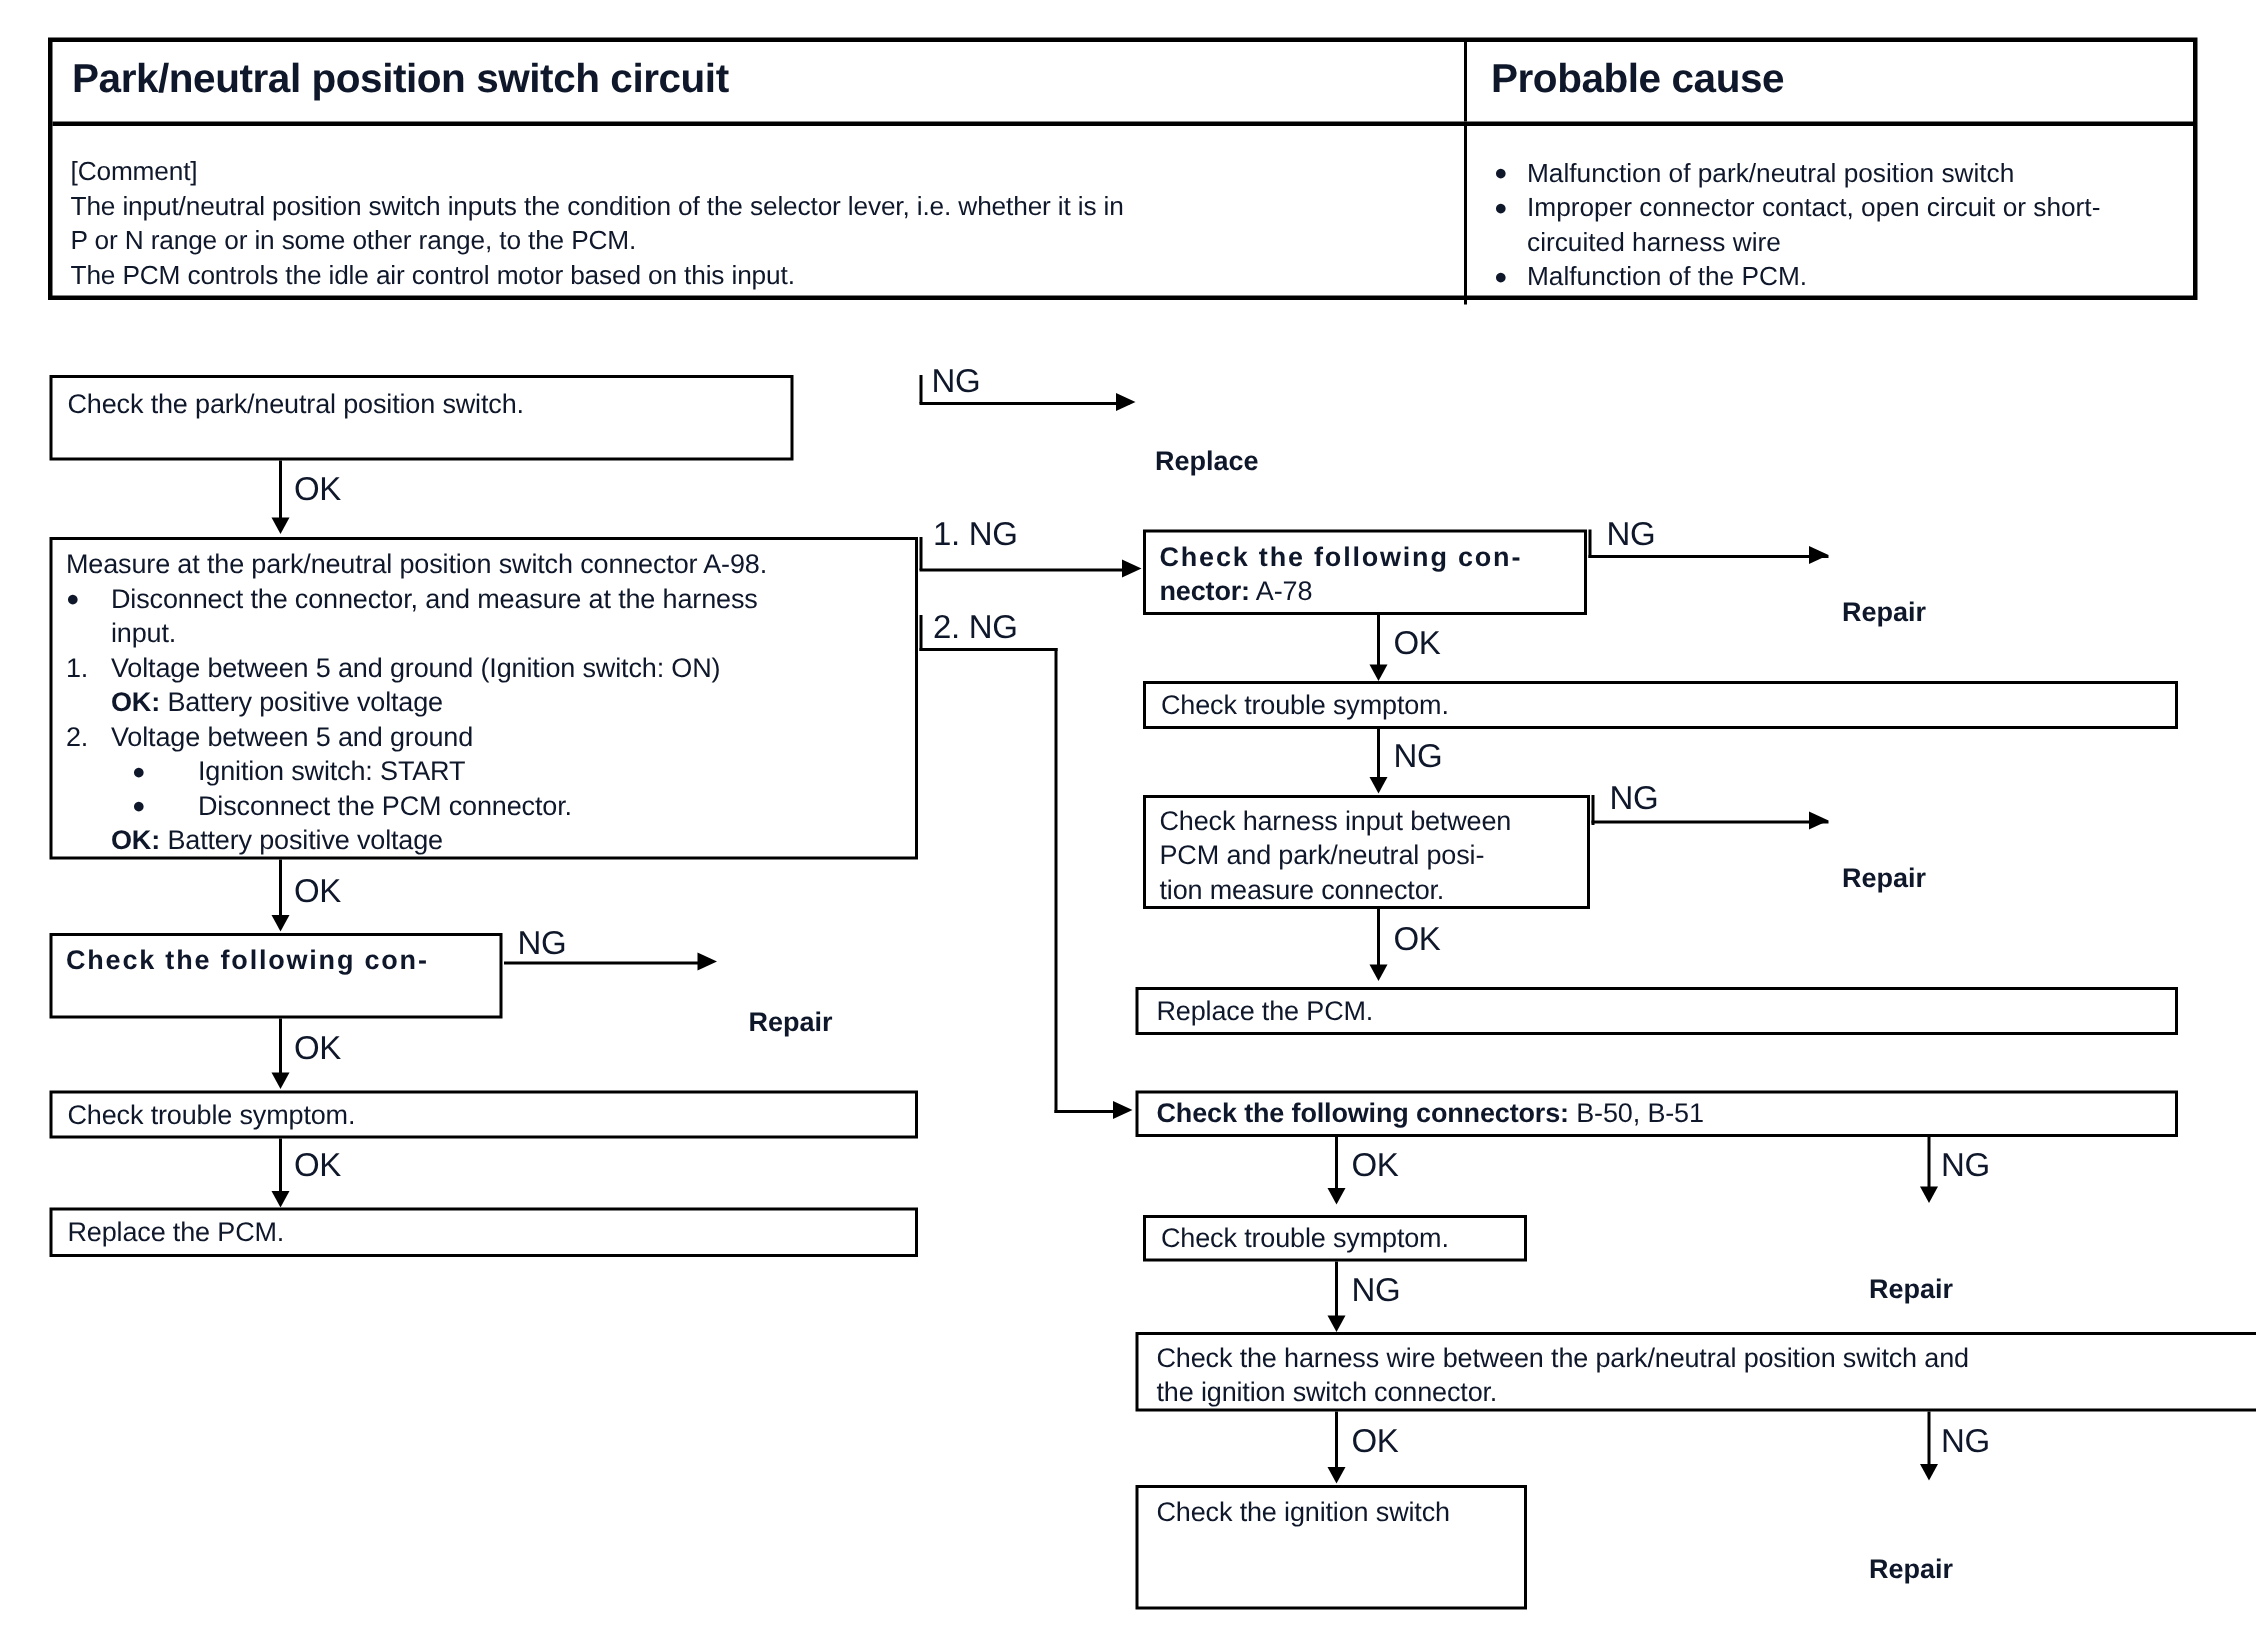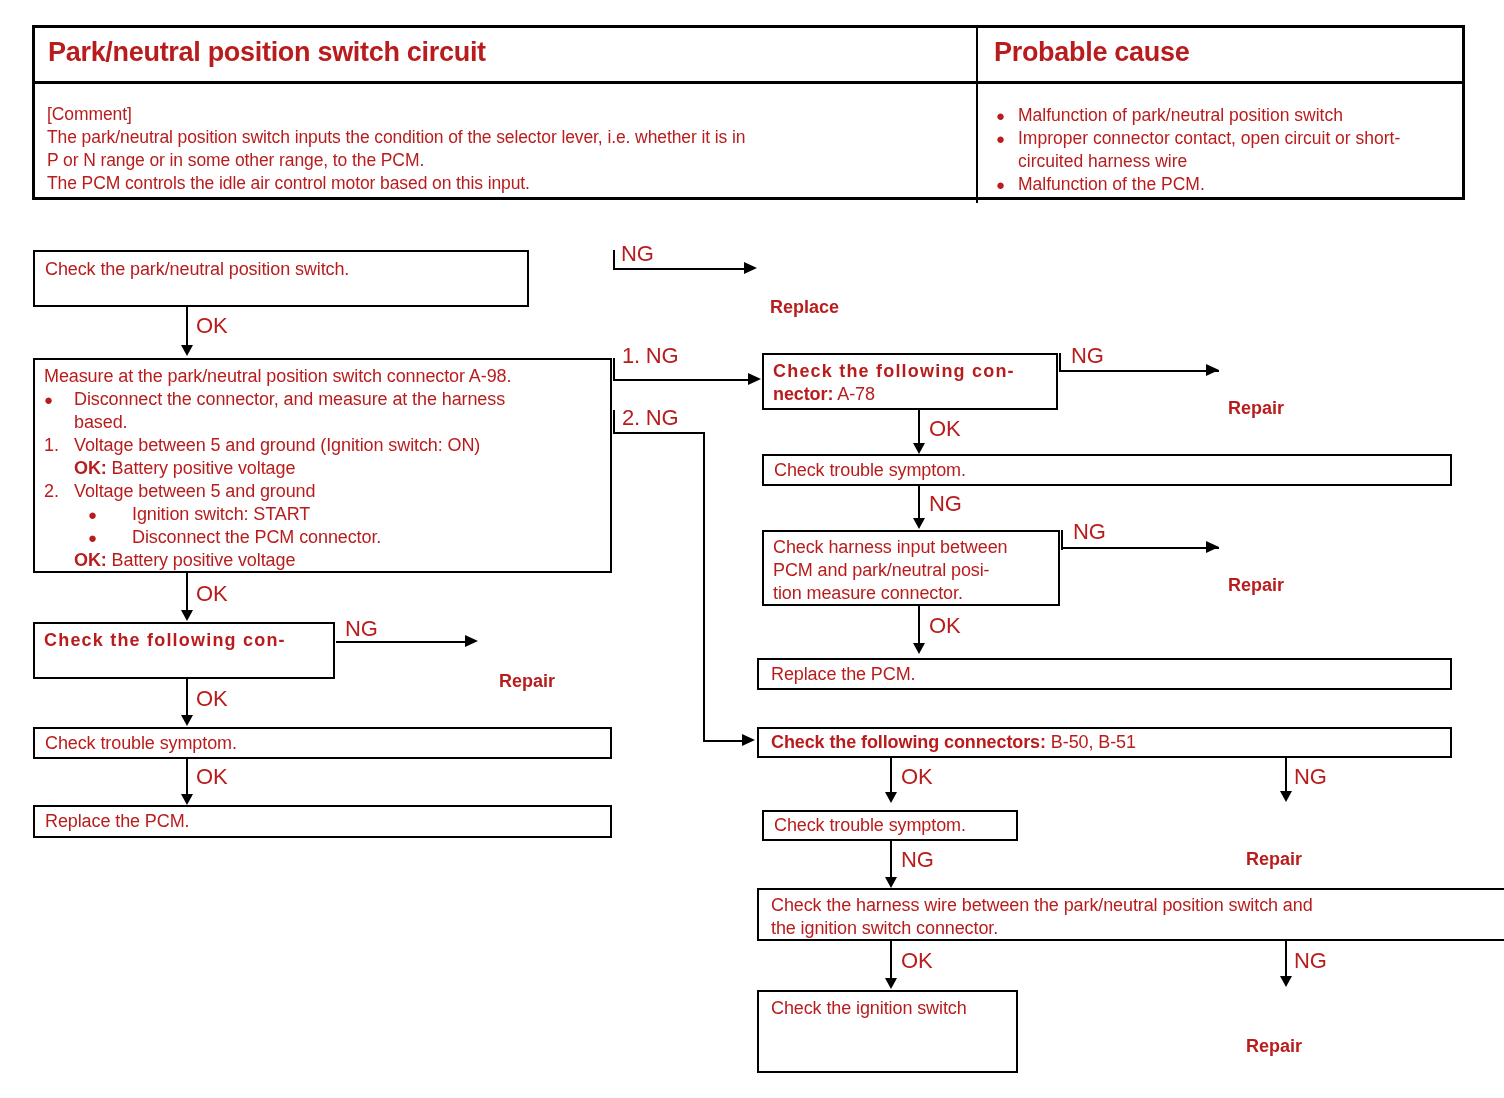--- a/index.html
+++ b/index.html
@@ -6,21 +6,21 @@
     margin: 0;
     padding: 0;
     background: #ffffff;
   }
   #page {
     position: relative;
     width: 1504px;
     height: 1098px;
     background: #ffffff;
     font-family: "Liberation Sans", sans-serif;
-    color: #b91c1c;
+    color: #0f172a;
     overflow: hidden;
   }
 
   
   .tbl {
     position: absolute;
     left: 32px;
     top: 25px;
     width: 1433px;
     height: 175px;
@@ -132,21 +132,21 @@
         <div class="tbl-title">Park/neutral position switch circuit</div>
       </div>
       <div class="cell-right">
         <div class="tbl-title right">Probable cause</div>
       </div>
     </div>
     <div class="tbl-row tbl-body">
       <div class="cell-left">
         <div class="comment">
           <div class="ln">[Comment]</div>
-          <div class="ln">The park/neutral position switch inputs the condition of the selector lever, i.e. whether it is in</div>
+          <div class="ln">The input/neutral position switch inputs the condition of the selector lever, i.e. whether it is in</div>
           <div class="ln">P or N range or in some other range, to the PCM.</div>
           <div class="ln">The PCM controls the idle air control motor based on this input.</div>
         </div>
       </div>
       <div class="cell-right">
         <div class="causes">
           <div class="cause-item">
             <span class="cause-bullet">●</span>
             <span class="cause-text">Malfunction of park/neutral position switch</span>
           </div>
@@ -177,21 +177,21 @@
   <div class="arrow-down" style="left:181px; top:345px;"></div>
   <div class="edge-label" style="left:196px; top:313px;">OK</div>
 
   <div class="box" style="left:33px; top:358px; width:579px; height:215px;">
     <div class="inner" style="padding:5px 0 0 9px;">
       <div class="m-line">Measure at the park/neutral position switch connector A-98.</div>
       <div class="m-row">
         <span class="m-mark dot">●</span>
         <span class="m-body">
           <span class="m-line">Disconnect the connector, and measure at the harness</span><br>
-          <span class="m-line">based.</span>
+          <span class="m-line">input.</span>
         </span>
       </div>
       <div class="m-row">
         <span class="m-mark">1.</span>
         <span class="m-body">
           <span class="m-line">Voltage between 5 and ground (Ignition switch: ON)</span><br>
           <span class="bold">OK:</span>
           <span>Battery positive voltage</span>
         </span>
       </div>

